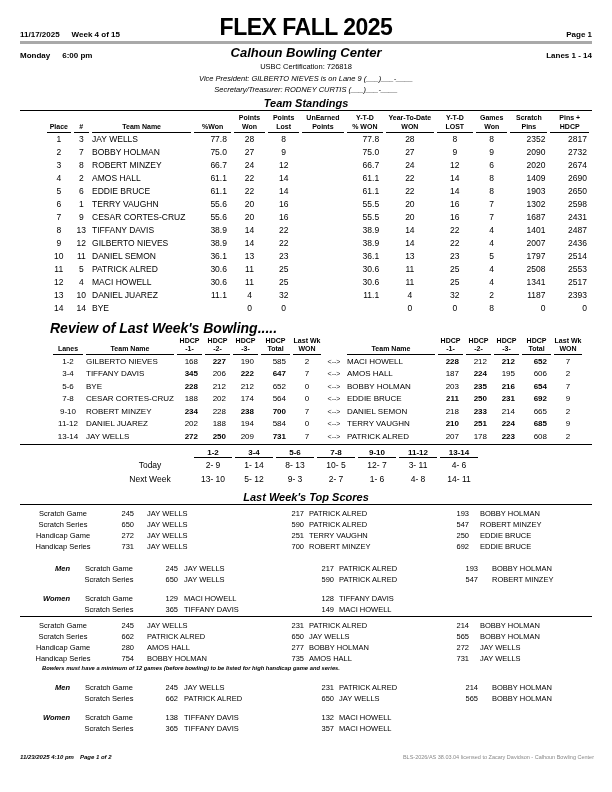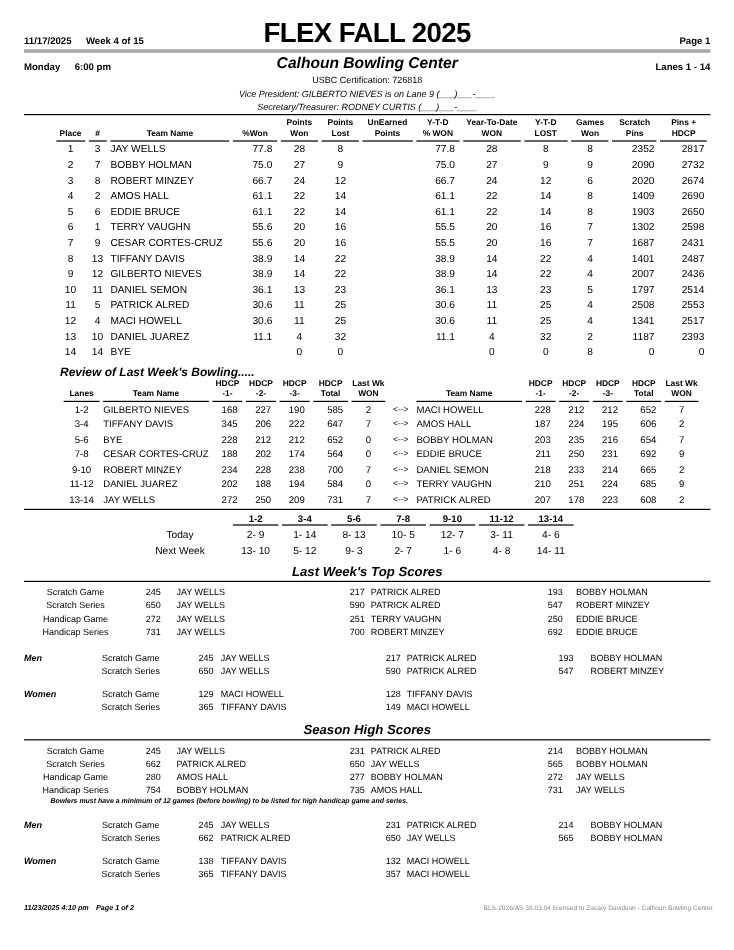--- a/index.html
+++ b/index.html
@@ -27,40 +27,40 @@
   table{border-collapse:separate;border-spacing:3px 0;}
   th,td{padding:0;font-weight:normal;}
   .standings{margin:3px 0 0 24px;font-size:8.5px;}
   .standings th{font-size:7px;font-weight:bold;line-height:1.25;vertical-align:bottom;text-align:center;}
   .standings tr.uh th{border-bottom:1px solid #000;}
   .standings td{height:13px;vertical-align:middle;}
   .c{text-align:center;} .l{text-align:left;}
   .r4{text-align:right;padding-right:4px;} .r2{text-align:right;padding-right:2px;}
   .thl{text-align:left;}
   
-  .rev-title{font-size:10px;font-weight:bold;font-style:italic;margin:5px 0 0 30px;}
+  .rev-title{font-size:14px;font-weight:bold;font-style:italic;margin:5px 0 0 30px;}
   .review{margin:1px 0 0 30px;font-size:8px;}
   .review th{font-size:7px;font-weight:bold;line-height:1.25;vertical-align:bottom;text-align:center;}
   .review tr.uh th{border-bottom:1px solid #000;}
   .review td{height:12.5px;vertical-align:middle;}
-  .b{font-weight:normal;}
+  .b{font-weight:bold;}
   .arrowc{text-align:center;font-size:7px;color:#222;}
   
   .lanes-tbl{margin:3px 0 0 96px;font-size:8.5px;}
   .lanes-tbl th{font-size:8px;font-weight:bold;border-bottom:1px solid #000;text-align:center;}
   .lanes-tbl th.nob{border-bottom:none;}
   .lanes-tbl td{height:14px;text-align:center;}
   .lanes-tbl td.lbl{text-align:center;padding-right:10px;}
   
   .scores{width:572px;table-layout:fixed;border-spacing:0;font-size:7.5px;margin-top:3px;}
   .scores td{height:11px;vertical-align:middle;}
   .cat{text-align:center;}
   .scr{text-align:right;}
   .nm{text-align:left;}
-  .grp{font-weight:bold;font-style:italic;text-align:left;}
+  .grp{font-weight:bold;font-style:italic;text-align:right;}
   .note{font-size:5.8px;font-weight:bold;font-style:italic;margin:1px 0 0 22px;}
   .spacer-r td{height:8px;}
   
   .footer{position:absolute;left:20px;right:18px;top:754px;display:flex;justify-content:space-between;align-items:flex-start;}
   .foot-l{font-size:6px;font-weight:bold;font-style:italic;}
   .foot-l .gap{display:inline-block;width:6px;}
   .foot-r{font-size:5.5px;color:#888;}
 </style>
 </head>
 <body>
@@ -81,20 +81,21 @@
       <span>Monday</span><span class="gap"></span><span>6:00 pm</span>
     </div>
     <div class="hdr-center">Calhoun Bowling Center</div>
     <div class="hdr-r1">Lanes 1 - 14</div>
   </div>
 
   <div class="cline">USBC Certification: 726818</div>
   <div class="cline cital">Vice President: GILBERTO NIEVES is on Lane 9 (___)___-____</div>
   <div class="cline cital">Secretary/Treasurer: RODNEY CURTIS (___)___-____</div>
 
+  <div class="sec-title" style="margin-top:3px;">Team Standings</div>
   <div class="rule"></div>
 
   <table class="standings">
     <thead>
         <tr>
           <th style="width: 24px;"></th>
           <th style="width: 16px;"></th>
           <th style="width: 104px;"></th>
           <th style="width: 38px;"></th>
           <th style="width: 32px;">Points</th>
@@ -632,21 +633,20 @@
           <td class="scr">365</td>
           <td class="nm" style="padding-left: 6px;">TIFFANY DAVIS</td>
           <td class="scr">149</td>
           <td class="nm" style="padding-left: 5px;">MACI HOWELL</td>
           <td class="scr"></td>
           <td class="nm" style="padding-left: 14px;"></td>
         </tr>
       </tbody>
   </table>
 
-  <div class="sec-title" style="margin-top:8px;">Season High Scores</div>
   <div class="rule"></div>
   <table class="scores">
     <colgroup>
         <col style="width:86px">
         <col style="width:28px">
         <col style="width:146px">
         <col style="width:24px">
         <col style="width:141px">
         <col style="width:24px">
         <col style="width:123px">

